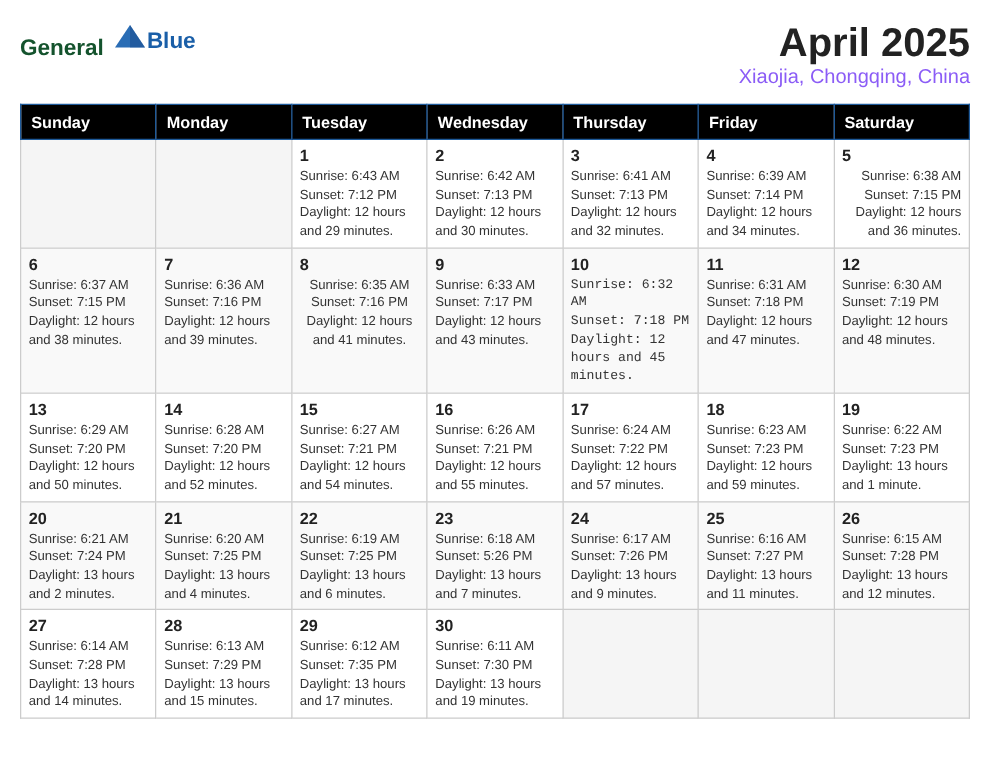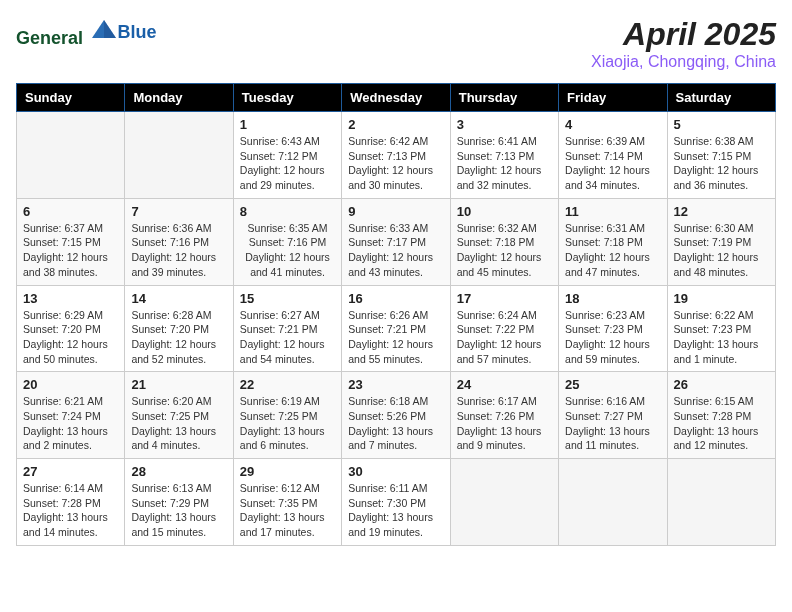--- a/index.html
+++ b/index.html
@@ -35,21 +35,20 @@
       height: 28px;
       margin-left: 2px;
     }
     .title-area {
       text-align: right;
     }
     .month-title {
       font-size: 32px;
       font-weight: bold;
       color: #222;
-      font-style: italic;
     }
     .location-title {
       font-size: 16px;
       color: #8b5cf6;
     }
     .calendar {
       width: 100%;
       border-collapse: collapse;
       border: 1px solid #ccc;
     }
@@ -144,21 +143,21 @@
 Daylight: 12 hours and 32 minutes.</div>
         </td>
         <td>
           <div class="day-num">4</div>
           <div class="day-info" style="white-space: pre-line;">Sunrise: 6:39 AM
 Sunset: 7:14 PM
 Daylight: 12 hours and 34 minutes.</div>
         </td>
         <td>
           <div class="day-num">5</div>
-          <div class="day-info" style="white-space: pre-line;">Sunrise: 6:38 AM
+          <div class="day-info" style="white-space: pre-line; text-align: right;">Sunrise: 6:38 AM
 Sunset: 7:15 PM
 Daylight: 12 hours and 36 minutes.</div>
         </td>
       </tr>
       <tr class="row-alt">
         <td>
           <div class="day-num">6</div>
           <div class="day-info" style="white-space: pre-line;">Sunrise: 6:37 AM
 Sunset: 7:15 PM
 Daylight: 12 hours and 38 minutes.</div>
@@ -176,21 +175,21 @@
 Daylight: 12 hours and 41 minutes.</div>
         </td>
         <td>
           <div class="day-num">9</div>
           <div class="day-info" style="white-space: pre-line;">Sunrise: 6:33 AM
 Sunset: 7:17 PM
 Daylight: 12 hours and 43 minutes.</div>
         </td>
         <td>
           <div class="day-num">10</div>
-          <div class="day-info" style="white-space: pre-line;">Sunrise: 6:32 AM
+          <div class="day-info" style="white-space: pre-line; font-family: Liberation Mono, monospace;">Sunrise: 6:32 AM
 Sunset: 7:18 PM
 Daylight: 12 hours and 45 minutes.</div>
         </td>
         <td>
           <div class="day-num">11</div>
           <div class="day-info" style="white-space: pre-line;">Sunrise: 6:31 AM
 Sunset: 7:18 PM
 Daylight: 12 hours and 47 minutes.</div>
         </td>
         <td>

